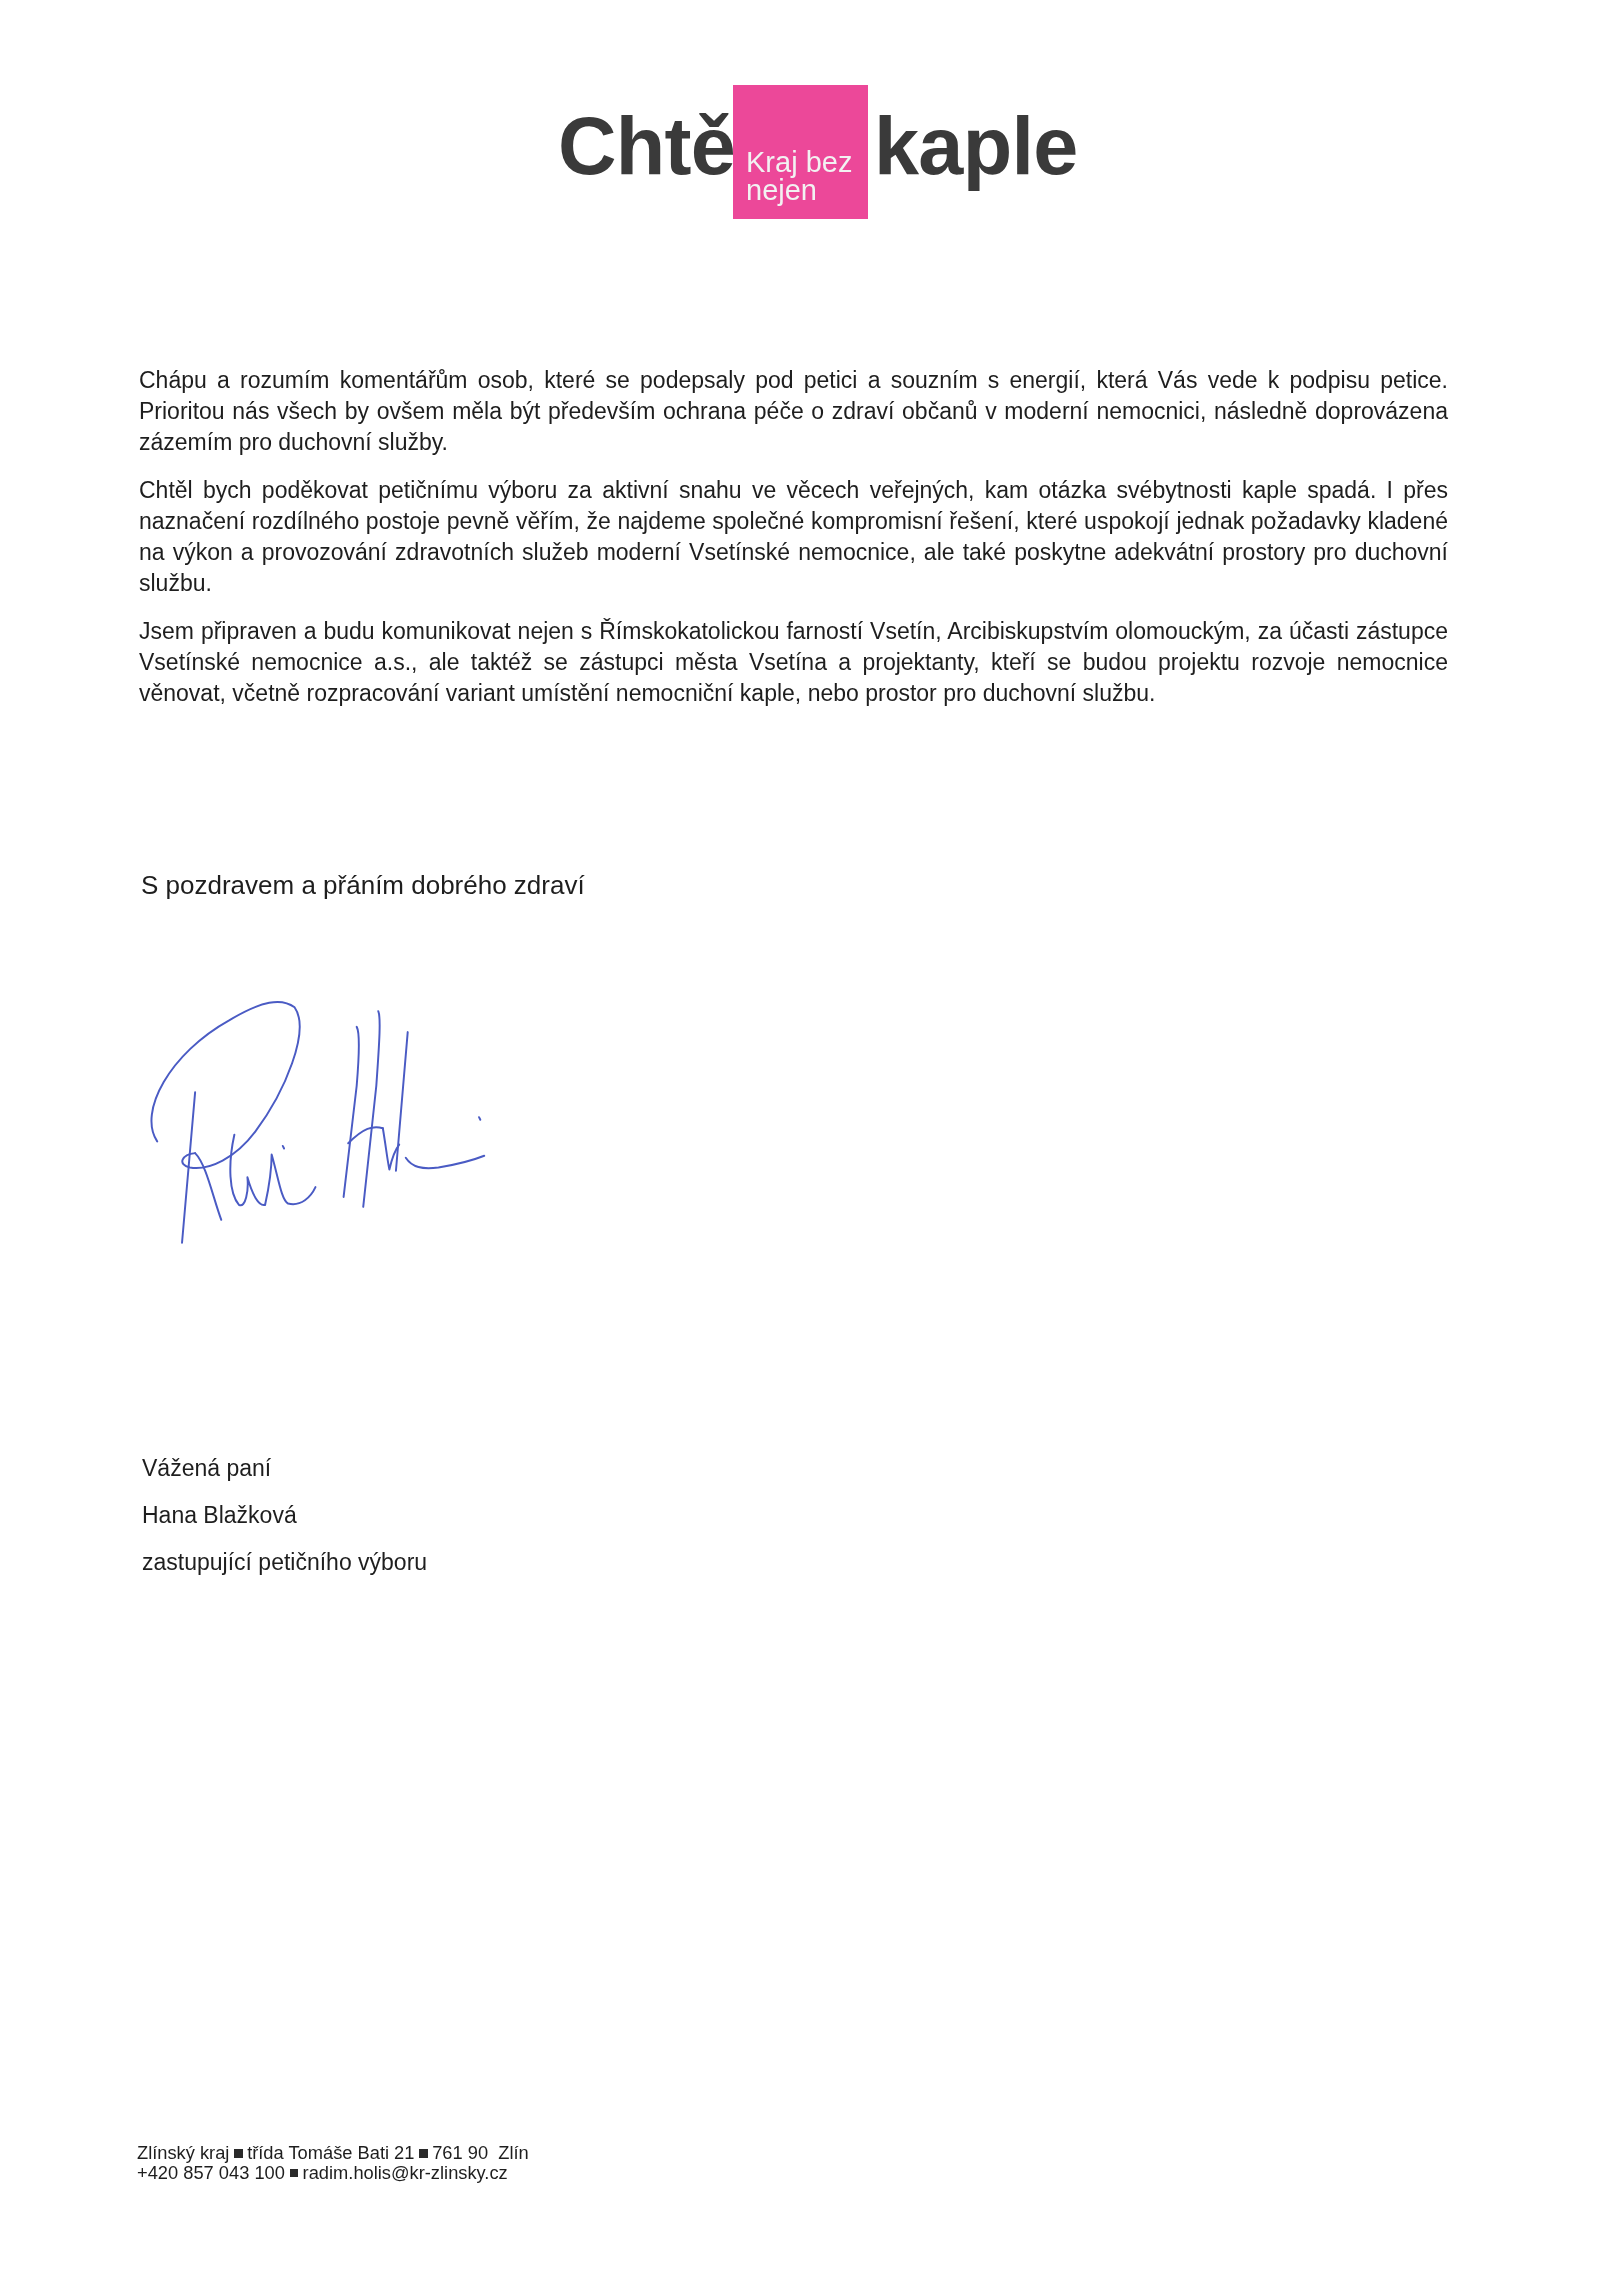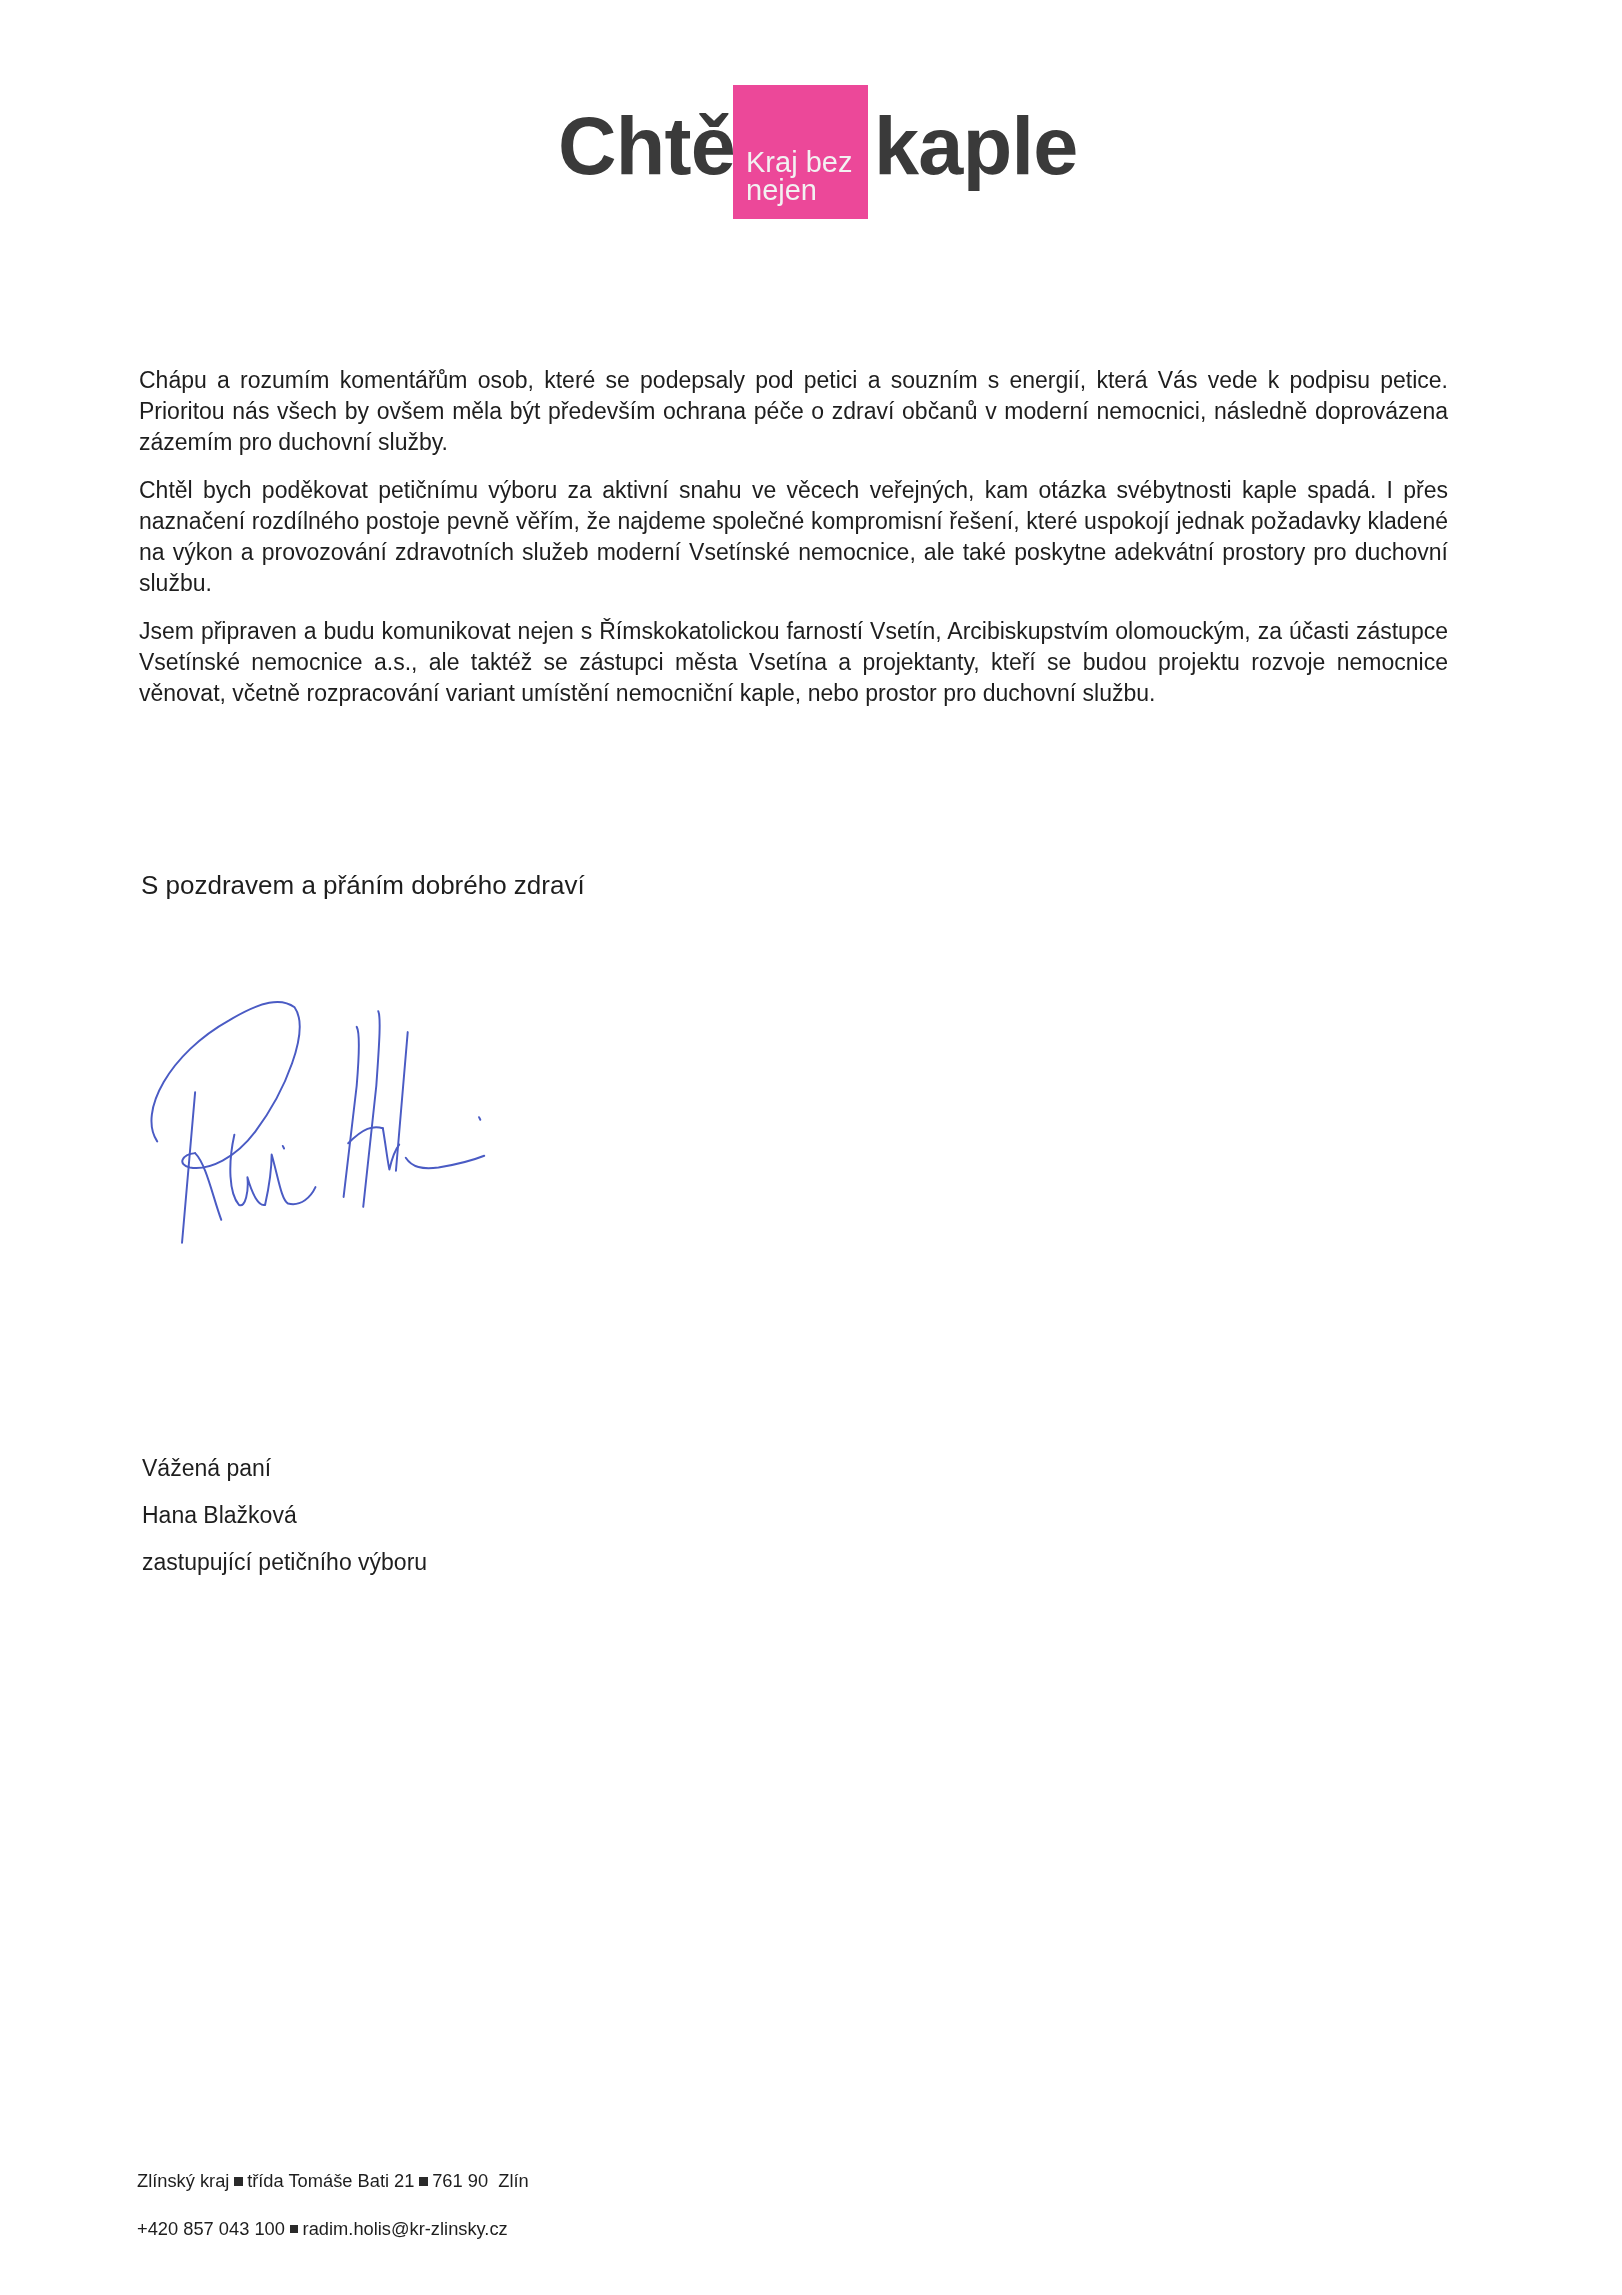--- a/index.html
+++ b/index.html
@@ -96,21 +96,21 @@
   .recipient div { white-space: nowrap; }
   
   .footer {
     position: absolute;
     left: 137px;
     top: 2143px;
     font-size: 18.3px;
     line-height: 19.6px;
     color: #1e1e1e;
   }
-  .footer .line { white-space: nowrap; margin-top: 28px; }
+  .footer .line { white-space: nowrap; }
   .sq {
     display: inline-block;
     width: 8.5px;
     height: 8.5px;
     background: #2a2a2a;
     margin: 0 4.6px 1.3px 4.6px;
     vertical-align: middle;
   }
 </style>
 </head>

